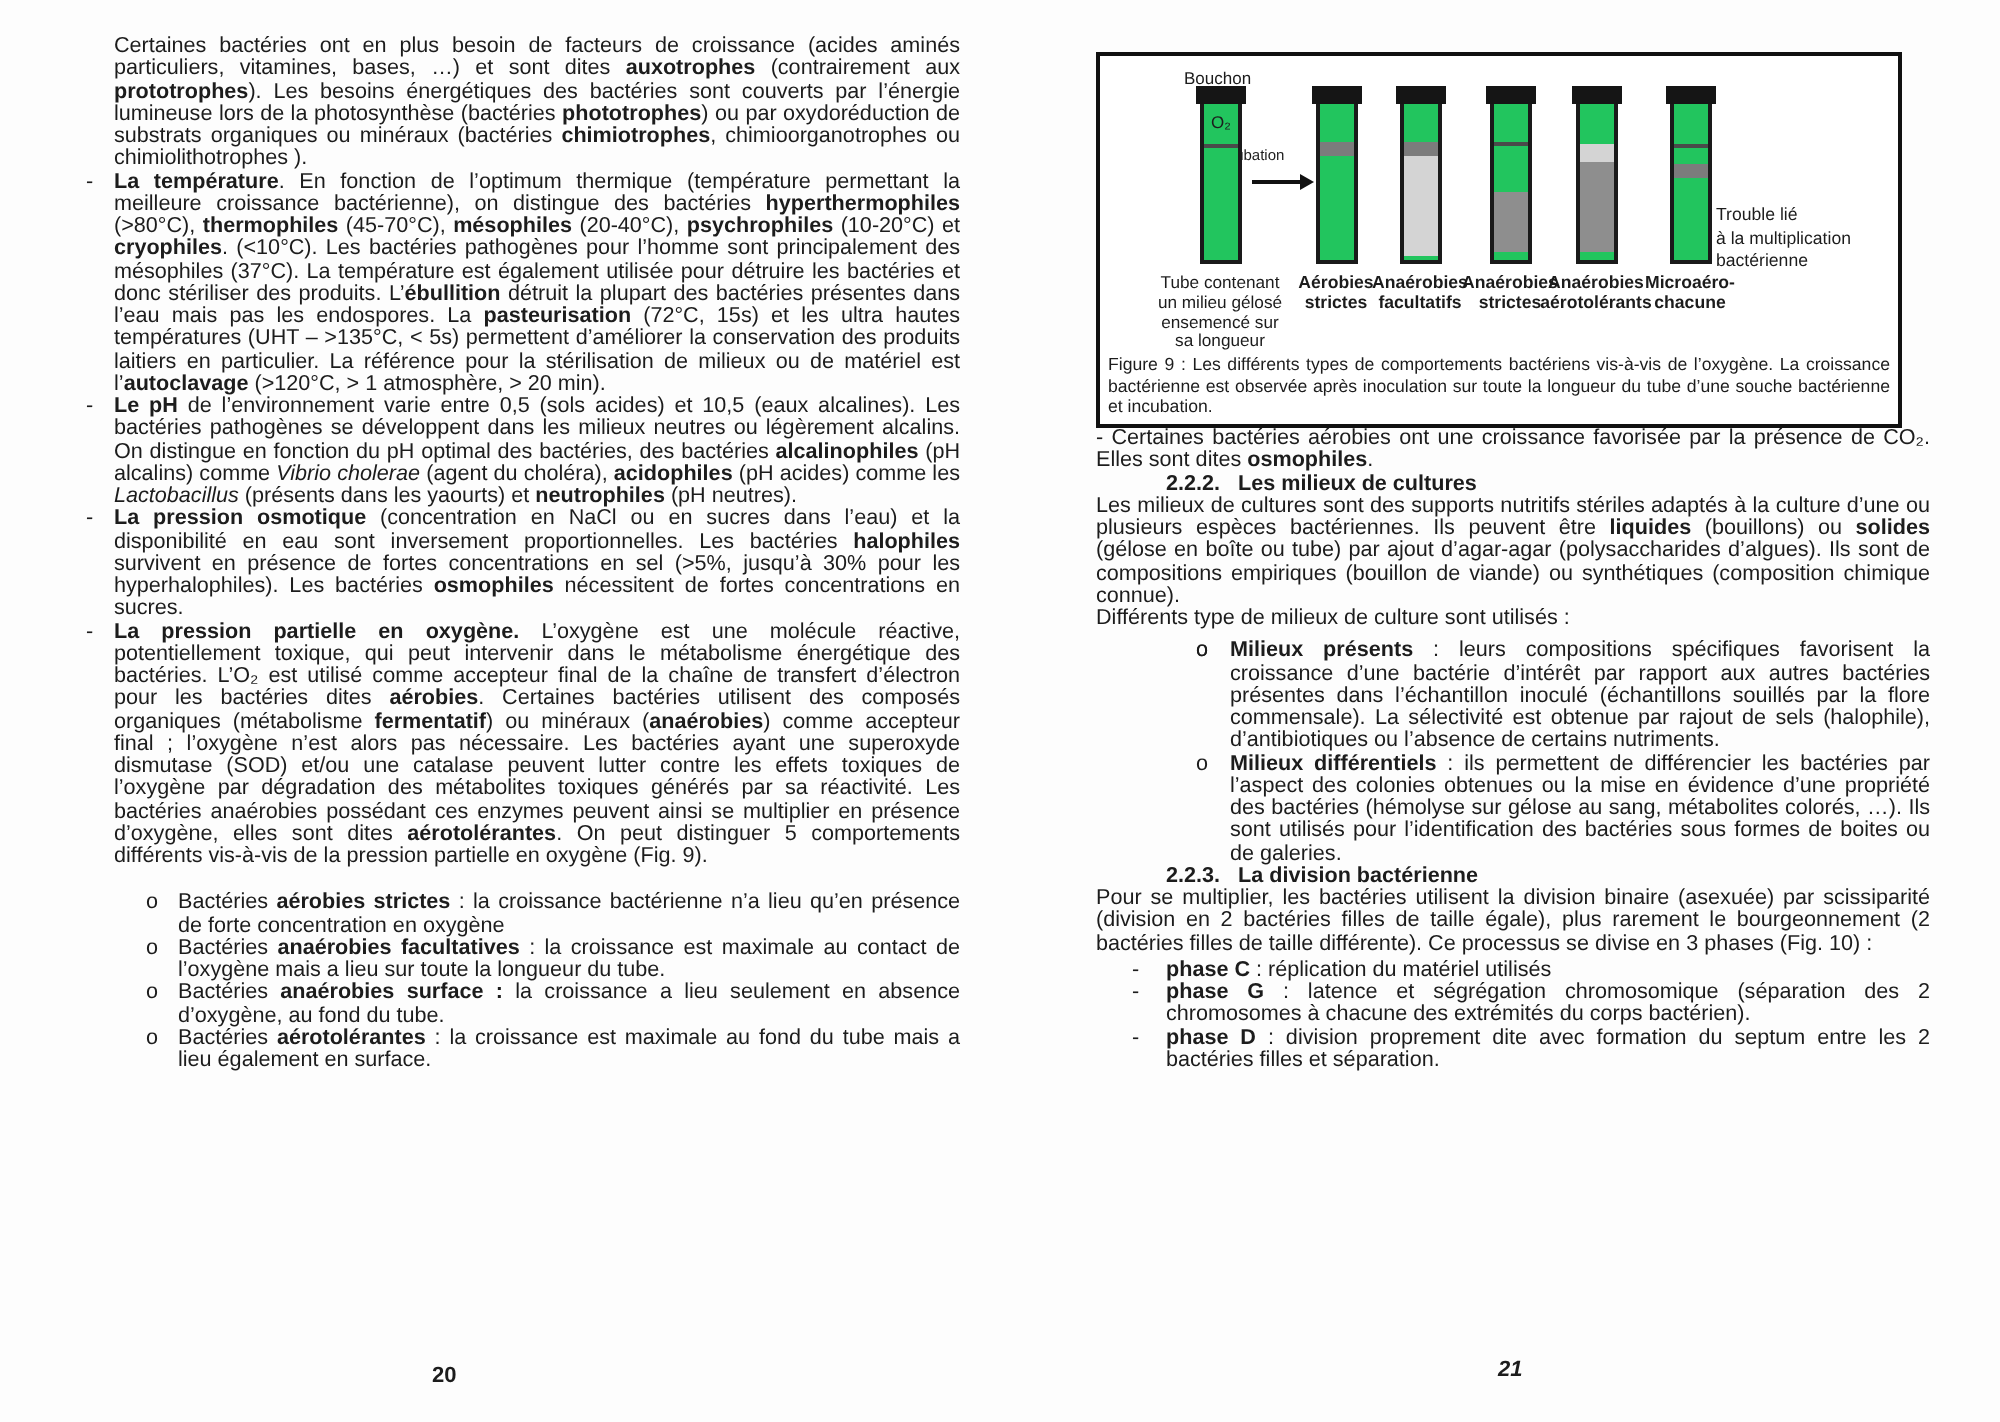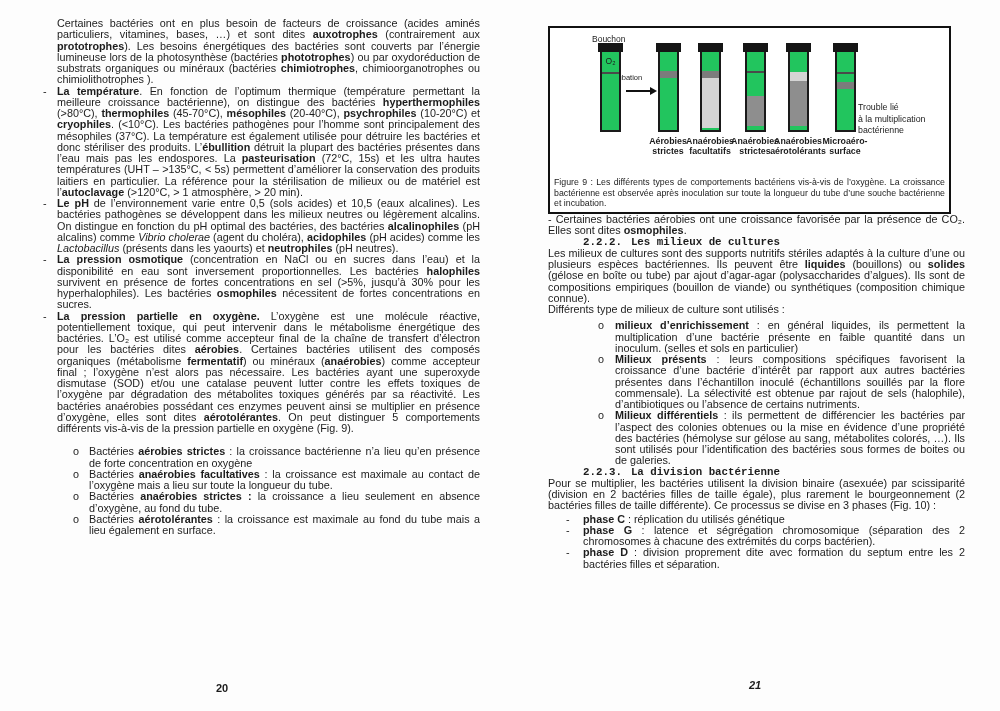--- a/index.html
+++ b/index.html
@@ -16,21 +16,21 @@
   p.block{margin:0;}
   .mt5{margin-top:5px;}  .mt2{margin-top:2px;}
   .mt11{margin-top:11px;} .mt12{margin-top:12px;} .mt13{margin-top:13px;}
   .mt19{margin-top:19px;} .mt20{margin-top:20px;}
   .li{position:relative;margin:0;}
   .li .mk{position:absolute;top:0;}
   .dash-l .mk{left:-14px;}
   .circ-l{padding-left:32px;} .circ-l .mk{left:16px;}
   .circ-r{padding-left:67px;} .circ-r .mk{left:50px;}
   .dash-r{padding-left:35px;} .dash-r .mk{left:18px;}
-  .heading{font-weight:bold;margin:0 0 0 35px;text-align:left;font-family:Liberation Mono, monospace;}
+  .heading{font-weight:bold;margin:0 0 0 35px;text-align:left;}
   .heading .num{margin-right:9px;}
   .pagenum{position:absolute;font-size:11px;font-weight:bold;}
   .pg-left{left:216px;top:682px;}
   .pg-right{left:749px;top:679px;font-style:italic;}
   
   .fig{position:relative;margin-top:1px;width:403px;height:188px;
        border:2px solid #111;box-sizing:border-box;text-align:left;background:#fff;}
   .fig .bouchon{position:absolute;left:42px;top:6px;font-size:8.5px;}
   .fig .incub{position:absolute;left:58px;top:44px;font-size:7.5px;}
   .fig .arrow{position:absolute;left:76px;top:62px;width:24px;height:2px;background:#111;}
@@ -80,21 +80,21 @@
     <div class="li circ-l">
       <span class="mk">o</span>
       <div><span>Bactéries </span><span class="b">aérobies strictes</span><span> : la croissance bactérienne n’a lieu qu’en présence de forte concentration en oxygène</span></div>
     </div>
     <div class="li circ-l">
       <span class="mk">o</span>
       <div><span>Bactéries </span><span class="b">anaérobies facultatives</span><span> : la croissance est maximale au contact de l’oxygène mais a lieu sur toute la longueur du tube.</span></div>
     </div>
     <div class="li circ-l">
       <span class="mk">o</span>
-      <div><span>Bactéries </span><span class="b">anaérobies strictes</span><span class="b"> :</span><span> la croissance a lieu seulement en absence d’oxygène, au fond du tube.</span></div>
+      <div><span>Bactéries </span><span class="b">anaérobies surface</span><span class="b"> :</span><span> la croissance a lieu seulement en absence d’oxygène, au fond du tube.</span></div>
     </div>
     <div class="li circ-l">
       <span class="mk">o</span>
       <div><span>Bactéries </span><span class="b">aérotolérantes</span><span> : la croissance est maximale au fond du tube mais a lieu également en surface.</span></div>
     </div>
   </div>
 </div>
 
 <div class="col col-right">
   <div class="li circ-r">
@@ -102,21 +102,21 @@
   </div>
 
   <div class="fig">
     <div class="bouchon">Bouchon</div>
     <div class="incub">incubation</div>
     <div class="arrow"></div>
     <div class="arrow-head"></div>
     <div id="tubes"></div>
       <div class="tube-label bold" style="left: 253px;">
         <div>Microaéro-</div>
-        <div>surface</div>
+        <div>chacune</div>
       </div>
       <div class="tube" style="left: 283px;">
         <div class="cap"></div>
         <div class="tbody">
           <div class="seg seg-line" style="top: 26%;"></div>
           <div class="seg" style="top: 39%; height: 9%; background: rgb(124, 124, 124);"></div>
         </div>
       </div>
       <div class="tube-label bold" style="left: 206px;">
         <div>Anaérobies</div>
@@ -153,20 +153,26 @@
       </div>
       <div class="tube-label bold" style="left: 76px;">
         <div>Aérobies</div>
         <div>strictes</div>
       </div>
       <div class="tube" style="left: 106px;">
         <div class="cap"></div>
         <div class="tbody">
           <div class="seg" style="top: 24%; height: 9%; background: rgb(124, 124, 124);"></div>
         </div>
+      </div>
+      <div class="tube-label" style="left: 18px;">
+        <div>Tube contenant</div>
+        <div>un milieu gélosé</div>
+        <div>ensemencé sur</div>
+        <div>sa longueur</div>
       </div>
       <div class="tube" style="left: 48px;">
         <div class="cap"></div>
         <div class="tbody">
           <div class="o2">O₂</div>
           <div class="seg seg-line" style="top: 25%;"></div>
         </div>
       </div>
     <div class="trouble">
         <div>Trouble lié</div>
@@ -182,42 +188,41 @@
     <span class="num">2.2.2.</span><span>Les milieux de cultures</span>
   </h4>
 
   <p class="block mt12"><span>Les milieux de cultures sont des supports nutritifs stériles adaptés à la culture d’une ou plusieurs espèces bactériennes. Ils peuvent être </span><span class="b">liquides</span><span> (bouillons) ou </span><span class="b">solides</span><span> (gélose en boîte ou tube) par ajout d’agar-agar (polysaccharides d’algues). Ils sont de compositions empiriques (bouillon de viande) ou synthétiques (composition chimique connue).</span></p>
 
   <p class="block mt13"><span>Différents type de milieux de culture sont utilisés :</span></p>
 
   <div class="mt5">
     <div class="li circ-r">
       <span class="mk">o</span>
-      <div><span class="b">milieux d’enrichissement</span><span> : en général liquides, ils permettent la multiplication d’une bactérie présente en faible quantité dans un inoculum. (selles et sols en particulier)</span></div>
     </div>
     <div class="li circ-r">
       <span class="mk">o</span>
       <div><span class="b">Milieux présents</span><span> : leurs compositions spécifiques favorisent la croissance d’une bactérie d’intérêt par rapport aux autres bactéries présentes dans l’échantillon inoculé (échantillons souillés par la flore commensale). La sélectivité est obtenue par rajout de sels (halophile), d’antibiotiques ou l’absence de certains nutriments.</span></div>
     </div>
     <div class="li circ-r">
       <span class="mk">o</span>
       <div><span class="b">Milieux différentiels</span><span> : ils permettent de différencier les bactéries par l’aspect des colonies obtenues ou la mise en évidence d’une propriété des bactéries (hémolyse sur gélose au sang, métabolites colorés, …). Ils sont utilisés pour l’identification des bactéries sous formes de boites ou de galeries.</span></div>
     </div>
   </div>
 
   <h4 class="heading mt13" style="font-size:10.8px;">
     <span class="num">2.2.3.</span><span>La division bactérienne</span>
   </h4>
 
   <p class="block mt11"><span>Pour se multiplier, les bactéries utilisent la division binaire (asexuée) par scissiparité (division en 2 bactéries filles de taille égale), plus rarement le bourgeonnement (2 bactéries filles de taille différente). Ce processus se divise en 3 phases (Fig. 10) :</span></p>
 
   <div class="mt2">
     <div class="li dash-r">
       <span class="mk">-</span>
-      <div><span class="b">phase C</span><span> : réplication du utilisés génétique</span></div>
+      <div><span class="b">phase C</span><span> : réplication du matériel utilisés</span></div>
     </div>
     <div class="li dash-r">
       <span class="mk">-</span>
       <div><span class="b">phase G</span><span> :  latence et ségrégation chromosomique (séparation des 2 chromosomes à chacune des extrémités du corps bactérien).</span></div>
     </div>
     <div class="li dash-r">
       <span class="mk">-</span>
       <div><span class="b">phase D</span><span> : division proprement dite avec formation du septum entre les 2 bactéries filles et séparation.</span></div>
     </div>
   </div>

